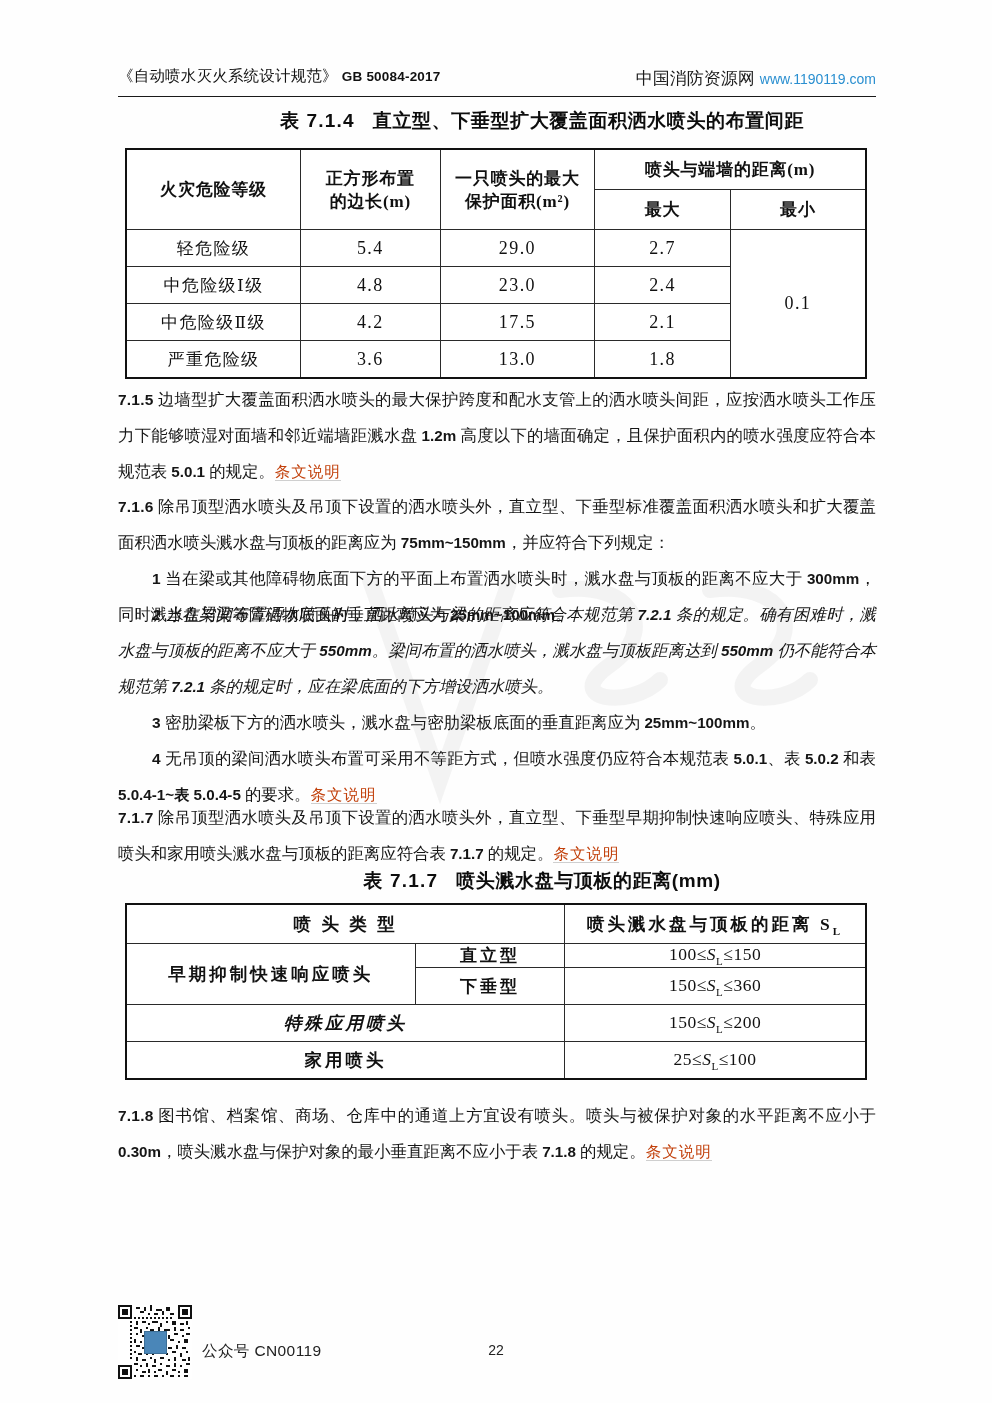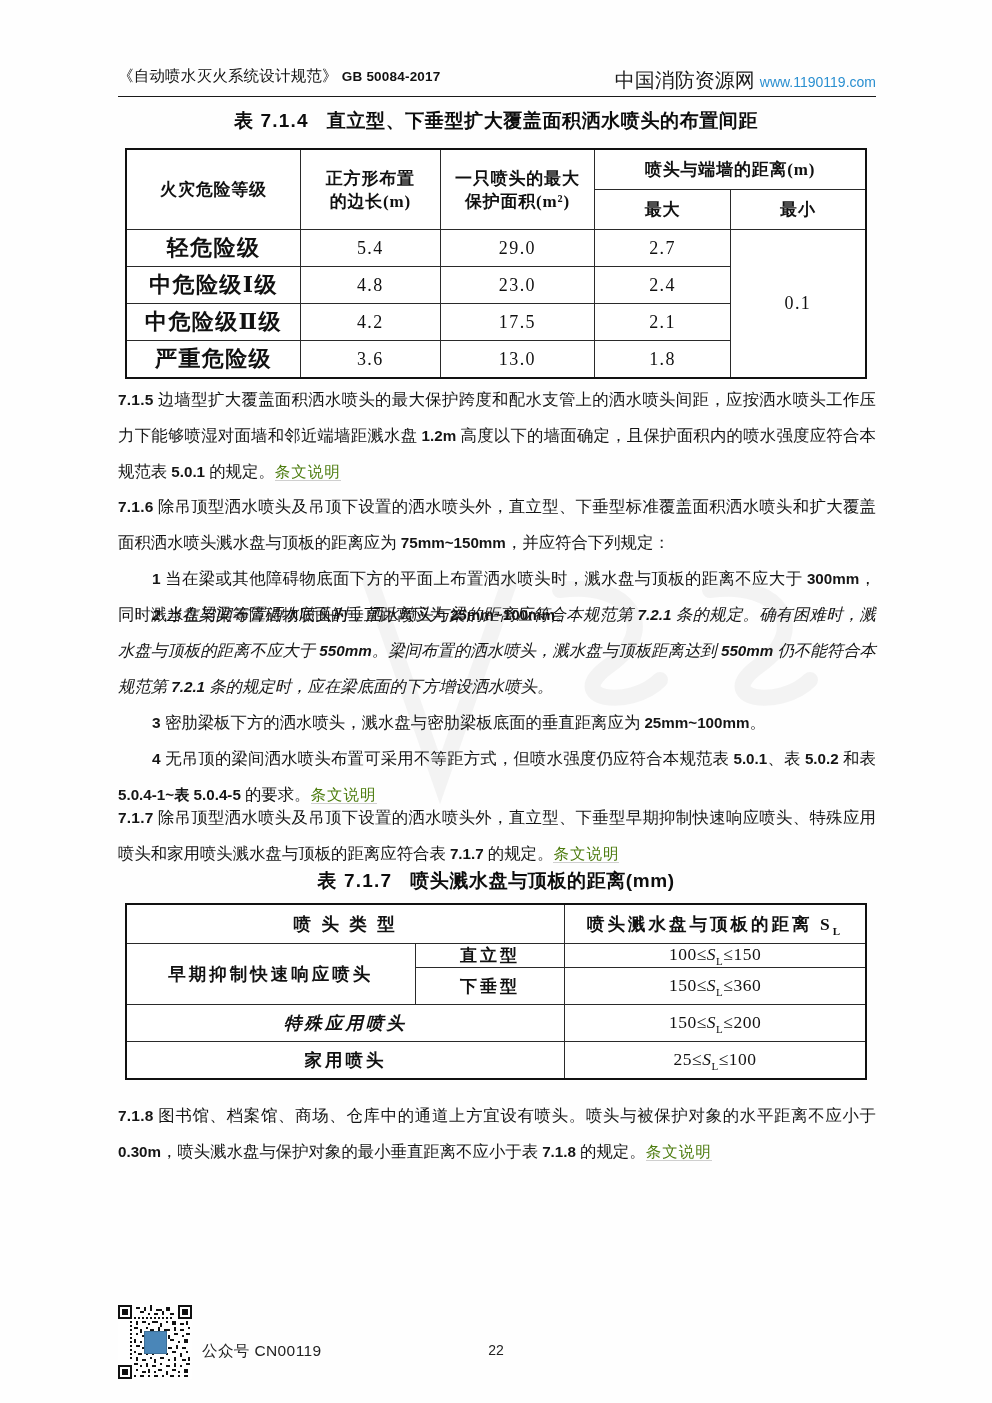--- a/index.html
+++ b/index.html
@@ -13,20 +13,21 @@
     position: relative;
     font-family: "Liberation Serif", "DejaVu Serif", serif;
     color: #111111;
     overflow: hidden;
   }
 
   .page {
     position: absolute;
     inset: 0;
     background: #fefefe;
+    padding-left: 46px;
   }
 
   
   .watermark {
     position: absolute;
     left: 330px;
     top: 540px;
     width: 560px;
     height: 300px;
     pointer-events: none;
@@ -63,21 +64,21 @@
   .header-right {
     position: absolute;
     right: 0;
     top: 1px;
     font-size: 14.5px;
     white-space: nowrap;
   }
   .header-right .site-name {
     color: #1b1b1b;
     font-family: "Liberation Sans", "DejaVu Sans", sans-serif;
-    font-size: 20px;
+    font-size: 17px;
   }
   .header-right .site-url {
     color: #2a8fd0;
     font-family: "Liberation Sans", "DejaVu Sans", sans-serif;
     font-size: 14px;
     padding-left: 5px;
   }
 
   
   .table-caption {
@@ -104,23 +105,23 @@
     border: 1px solid #2a2a2a;
     text-align: center;
     vertical-align: middle;
     font-weight: normal;
     font-size: 17px;
     color: #111;
     padding: 0;
   }
   table.doc-table .cn {
     font-family: "Liberation Serif", "DejaVu Serif", serif;
-    font-weight: 700;
+    font-weight: 400;
     letter-spacing: 1.4px;
-    font-size: 22px;
+    font-size: 17px;
   }
   table.doc-table .num-cell {
     font-family: "Liberation Serif", "DejaVu Serif", serif;
     font-size: 18px;
     letter-spacing: 1.4px;
   }
   
   table.doc-table {
     border: 2px solid #111;
   }
@@ -156,21 +157,21 @@
     font-size: 15.5px;
     letter-spacing: 0.2px;
   }
   .para .en {
     font-family: "Liberation Sans", "DejaVu Sans", sans-serif;
     font-weight: 600;
     font-size: 15.2px;
   }
   .para.indent { text-indent: 34px; }
   .note-link {
-    color: #4d7c0f;
+    color: #c2410c;
     border-bottom: 1px solid #cfcfcf;
     font-family: "Liberation Serif", "DejaVu Serif", serif;
     font-size: 15.5px;
     letter-spacing: 1px;
     cursor: pointer;
   }
 
   
   .footer {
     position: absolute;

